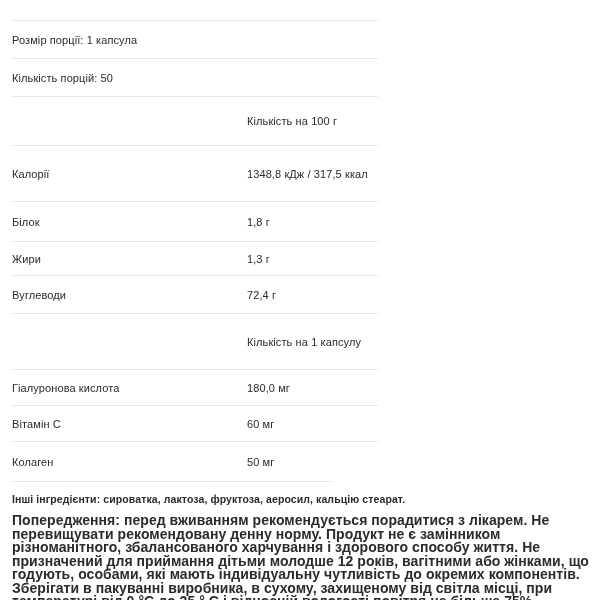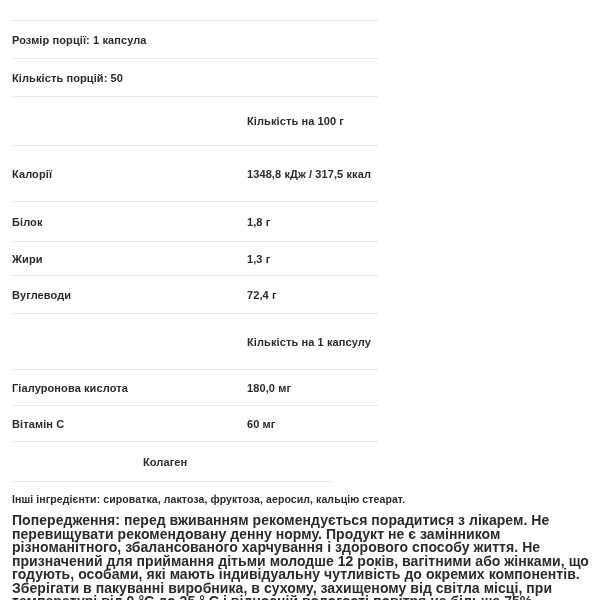--- a/index.html
+++ b/index.html
@@ -15,32 +15,32 @@
   .nt-table {
     margin-left: 12px;
     width: 366px;
     border-top: 1px solid #e9e9e9;
   }
   .row {
     display: flex;
     align-items: center;
     border-bottom: 1px solid #e9e9e9;
     font-size: 11px;
-    font-weight: 700;
+    font-weight: 400;
     letter-spacing: 0.1px;
   }
   .cell-l { flex: 0 0 235px; width: 235px; }
   .cell-r { flex: 1; }
   .h38 { height: 38px; }
   .h49 { height: 49px; }
   .h56 { height: 56px; }
   .h40 { height: 40px; }
   .h34 { height: 34px; align-items: center; }
   .h36 { height: 36px; }
-  .h39 { height: 39px; justify-content: flex-end; }
+  .h39 { height: 39px; }
   .row-last { border-bottom: 1px solid #e9e9e9; width: 320px; }
   .ingredients {
     margin: 11px 12px 0 12px;
     font-size: 10.5px;
     font-weight: 700;
     letter-spacing: 0.1px;
   }
   .warning {
     margin: 9px 12px 0 12px;
     width: 578px;
@@ -100,20 +100,21 @@
       <div class="cell-r">180,0 мг</div>
     </div>
 
     <div class="row h36">
       <div class="cell-l">Вітамін С</div>
       <div class="cell-r">60 мг</div>
     </div>
 
     <div class="row h39" style="border-bottom:none">
       <div class="cell-l">Колаген</div>
+      <div class="cell-r">50 мг</div>
     </div>
 
     <div class="row-last"></div>
   </div>
 
   <p class="ingredients">Інші інгредієнти: сироватка, лактоза, фруктоза, аеросил, кальцію стеарат.</p>
 
   <p class="warning">Попередження: перед вживанням рекомендується порадитися з лікарем. Не перевищувати рекомендовану денну норму. Продукт не є замінником різноманітного, збалансованого харчування і здорового способу життя. Не призначений для приймання дітьми молодше 12 років, вагітними або жінками, що годують, особами, які мають індивідуальну чутливість до окремих компонентів. Зберігати в пакуванні виробника, в сухому, захищеному від світла місці, при температурі від 0 °С до 25 ° С і відносній вологості повітря не більше 75%. Зберігати в недоступному для дітей місці.</p>
 
 </div>

